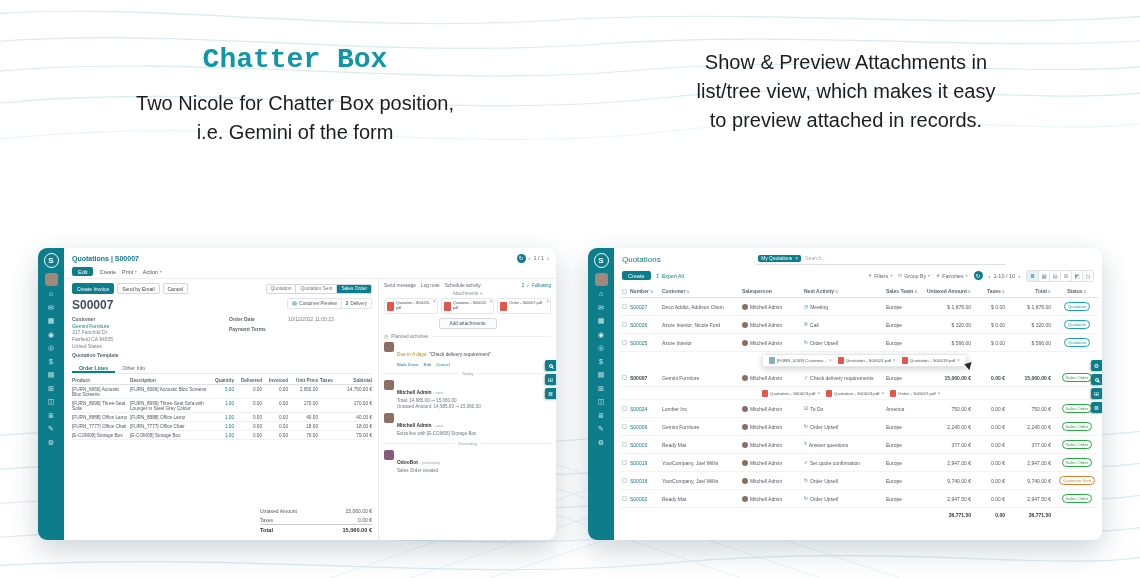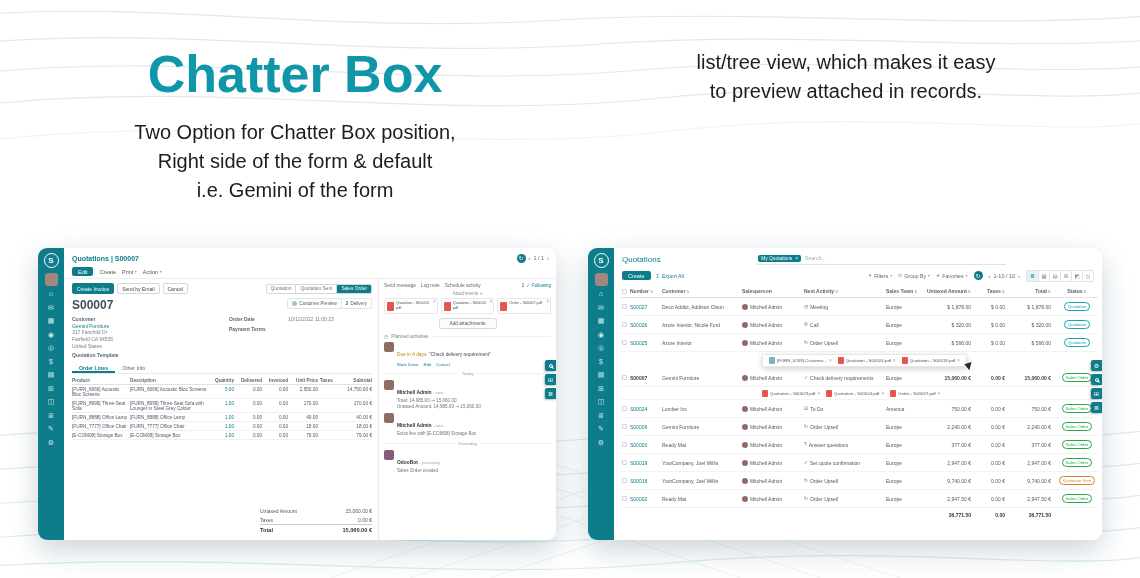--- a/index.html
+++ b/index.html
@@ -8,21 +8,21 @@
     position: relative; overflow: hidden; background:#fff;
     font-family:"Liberation Sans", sans-serif; color:#333;
   }
   svg.bg { position:absolute; inset:0; z-index:0; }
 
   
   .feature { position:absolute; text-align:center; z-index:2; }
   .feature h1 { color:#0f97a9; font-weight:bold; white-space:nowrap; }
   .feature .sub { color:#1d1d1f; font-size:20px; line-height:29px; }
   .feat-left  { left:40px;  top:44px; width:510px; }
-  .feat-left h1 { font-size:52px; margin-bottom:14px; }
+  .feat-left h1 { font-size:28px; margin-bottom:14px;font-family:Liberation Mono, monospace; }
   .feat-right { left:592px; top:48px; width:508px; }
   .feat-right h1 { font-size:36px; margin-bottom:14px; }
 
   
   .shot { position:absolute; display:flex; background:#fff; border-radius:9px;
           box-shadow:0 10px 28px rgba(25,60,80,.22); z-index:2; }
   .shot-left  { left:38px;  top:248px; width:518px; height:292px; }
   .shot-right { left:588px; top:248px; width:514px; height:292px; }
 
   .sidebar { width:26px; background:#0d7d8b; border-radius:9px 0 0 9px;
@@ -194,25 +194,25 @@
       <path d="M410,578 L840,432"></path>
       <path d="M490,578 L920,436"></path>
     <path d="M310,430 L740,578"></path>
       <path d="M390,432 L820,578"></path>
       <path d="M470,436 L900,578"></path>
   </g>
 </svg>
 
 <div class="feature feat-left">
   <h1>Chatter Box</h1>
-  <div class="sub">Two Option for Chatter Box position,</div>
-  <div class="sub">Right side of the form &amp; default</div>
+  <div class="sub">Two Nicole for Chatter Box position,</div>
   <div class="sub">i.e. Gemini of the form</div>
 </div>
 <div class="feature feat-right">
+  <div class="sub">Show &amp; Preview Attachments in</div>
   <div class="sub">list/tree view, which makes it easy</div>
   <div class="sub">to preview attached in records.</div>
 </div>
 
 <div class="shot shot-left">
   <aside class="sidebar">
     <span class="logo">S</span>
     <span class="side-avatar"></span>
     <nav class="snav">
       <span class="sic">⌂</span>

